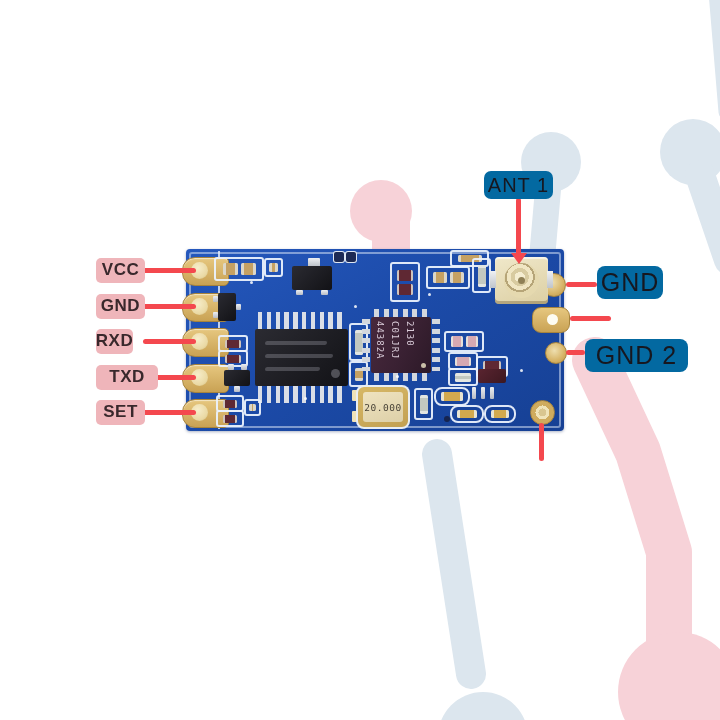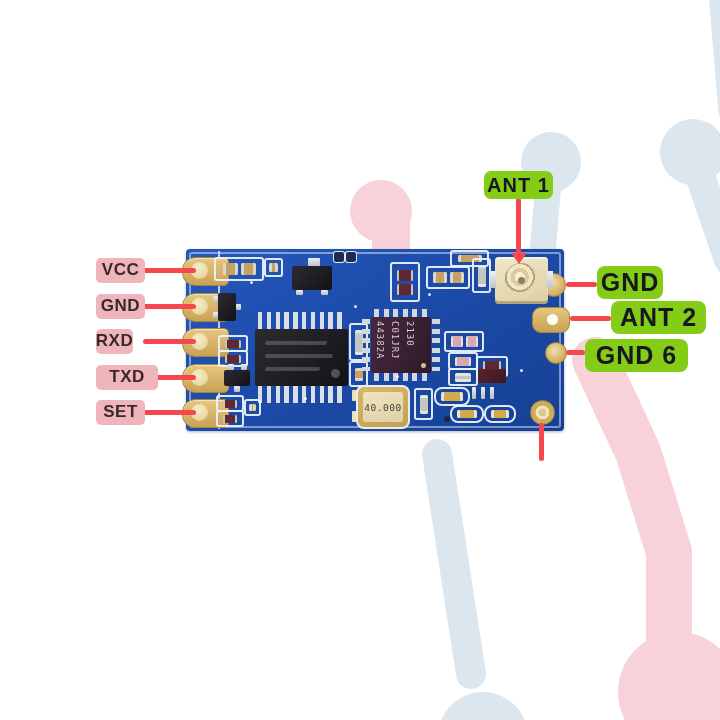--- a/index.html
+++ b/index.html
@@ -3,21 +3,21 @@
 <meta charset="utf-8">
 <style>
   html,body{margin:0;padding:0;background:#fff;}
   body{width:720px;height:720px;overflow:hidden;font-family:"Liberation Sans",sans-serif;}
   .scene{position:relative;width:720px;height:720px;background:#ffffff;}
   
   .deco{position:absolute;left:0;top:0;z-index:1;}
   
   .pill{position:absolute;display:flex;align-items:center;justify-content:center;z-index:6;}
   .pill.pink{background:#efb5ba;color:#39282c;font-weight:700;border-radius:5px;font-size:17px;letter-spacing:.5px;}
-  .pill.lav{background:#84cc16;color:#17171f;font-weight:700;border-radius:8px;letter-spacing:1px;}
+  .pill.lav{background:#0369a1;color:#17171f;font-weight:400;border-radius:8px;letter-spacing:1px;}
   
   .lead{position:absolute;background:#f4484e;z-index:5;border-radius:2.5px;}
   .arrow-down{position:absolute;width:0;height:0;border-left:8px solid transparent;border-right:8px solid transparent;border-top:11px solid #f4484e;z-index:5;}
   
   .board{position:absolute;left:186px;top:249px;width:378px;height:182px;z-index:3;
          background:linear-gradient(150deg,#2558bd 0%,#1c4ba9 45%,#164094 100%);
          border-radius:4px;box-shadow:0 1px 3px rgba(20,40,90,.35);}
   .board .inner-border{position:absolute;inset:3px;border:2px solid rgba(226,236,250,.5);border-radius:3px;pointer-events:none;}
   .sline{position:absolute;background:rgba(232,240,252,.8);}
   
@@ -211,21 +211,21 @@
     <div class="px" style="left:30px;top:161px;width:24px;height:13px;">
       <div class="cmp maroon" style="width:14px;height:8px;"></div>
     </div>
     <div class="px" style="left:58px;top:150px;width:13px;height:13px;">
       <div class="cmp tanh" style="width:7px;height:7px;"></div>
     </div>
 
     <div class="mpad" style="left:166px;top:141px;width:8px;height:11px;background:#efe2b8;"></div>
     <div class="mpad" style="left:166px;top:162px;width:8px;height:11px;background:#efe2b8;"></div>
     <div class="xtl" style="left:170px;top:136px;width:50px;height:40px;">
-      <div class="face">40.000</div>
+      <div class="face">20.000</div>
     </div>
 
     <div class="px" style="left:228px;top:139px;width:15px;height:28px;">
       <div class="cmp grayv" style="width:8px;height:19px;"></div>
     </div>
     <div class="px rnd" style="left:248px;top:138px;width:32px;height:15px;">
       <div class="cmp goldh" style="width:22px;height:9px;"></div>
     </div>
     <div class="px rnd" style="left:264px;top:156px;width:30px;height:14px;">
       <div class="cmp goldh" style="width:20px;height:8px;"></div>
@@ -262,16 +262,15 @@
   <div class="lead" style="left:538.5px;top:423px;width:5px;height:38px;"></div>
 
   <div class="pill pink" style="left:96px;top:257.5px;width:49px;height:25px;">VCC</div>
   <div class="pill pink" style="left:96px;top:293.5px;width:49px;height:25px;">GND</div>
   <div class="pill pink" style="left:96px;top:328.5px;width:37px;height:25px;">RXD</div>
   <div class="pill pink" style="left:96px;top:364.5px;width:62px;height:25px;">TXD</div>
   <div class="pill pink" style="left:96px;top:399.5px;width:49px;height:25px;">SET</div>
 
   <div class="pill lav" style="left:484px;top:171px;width:69px;height:28px;font-size:20px;border-radius:7px;">ANT 1</div>
   <div class="pill lav" style="left:597px;top:266px;width:66px;height:33px;font-size:25px;">GND</div>
-  <div class="pill lav" style="left:611px;top:301px;width:95px;height:33px;font-size:25px;">ANT 2</div>
-  <div class="pill lav" style="left:585px;top:339px;width:103px;height:33px;font-size:25px;">GND 6</div>
+  <div class="pill lav" style="left:585px;top:339px;width:103px;height:33px;font-size:25px;">GND 2</div>
 
 </div>
 
 </body></html>

